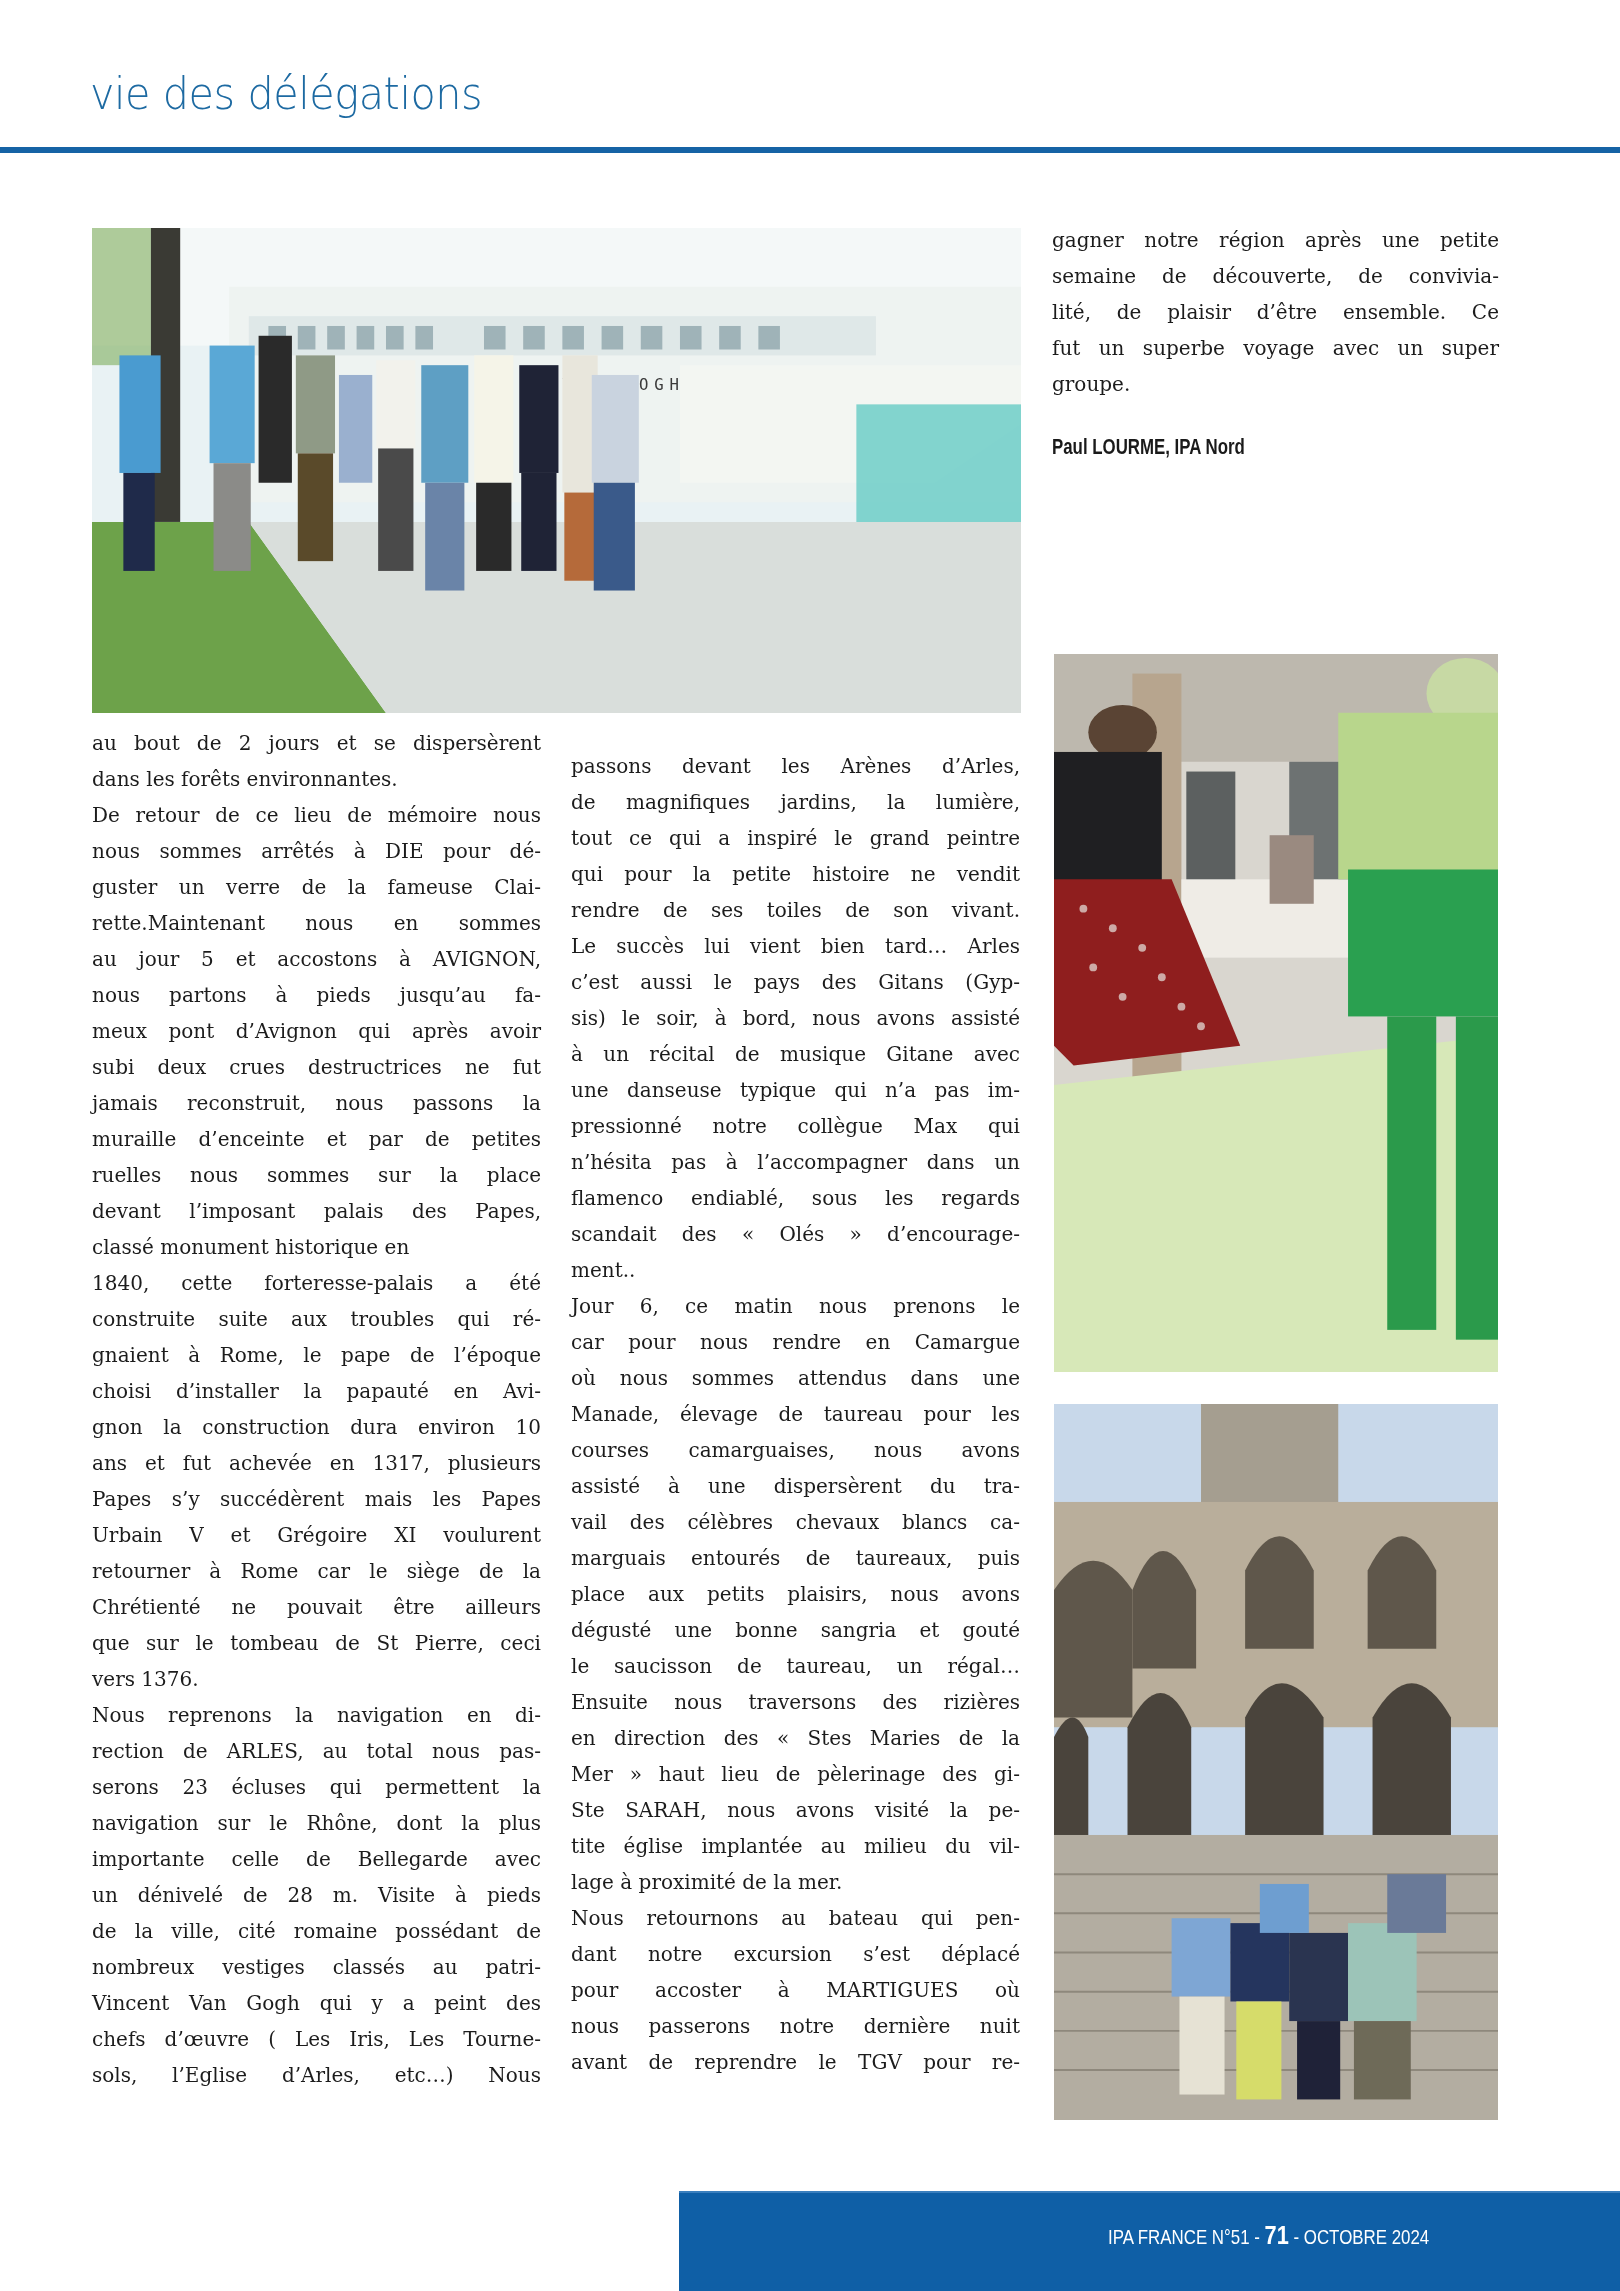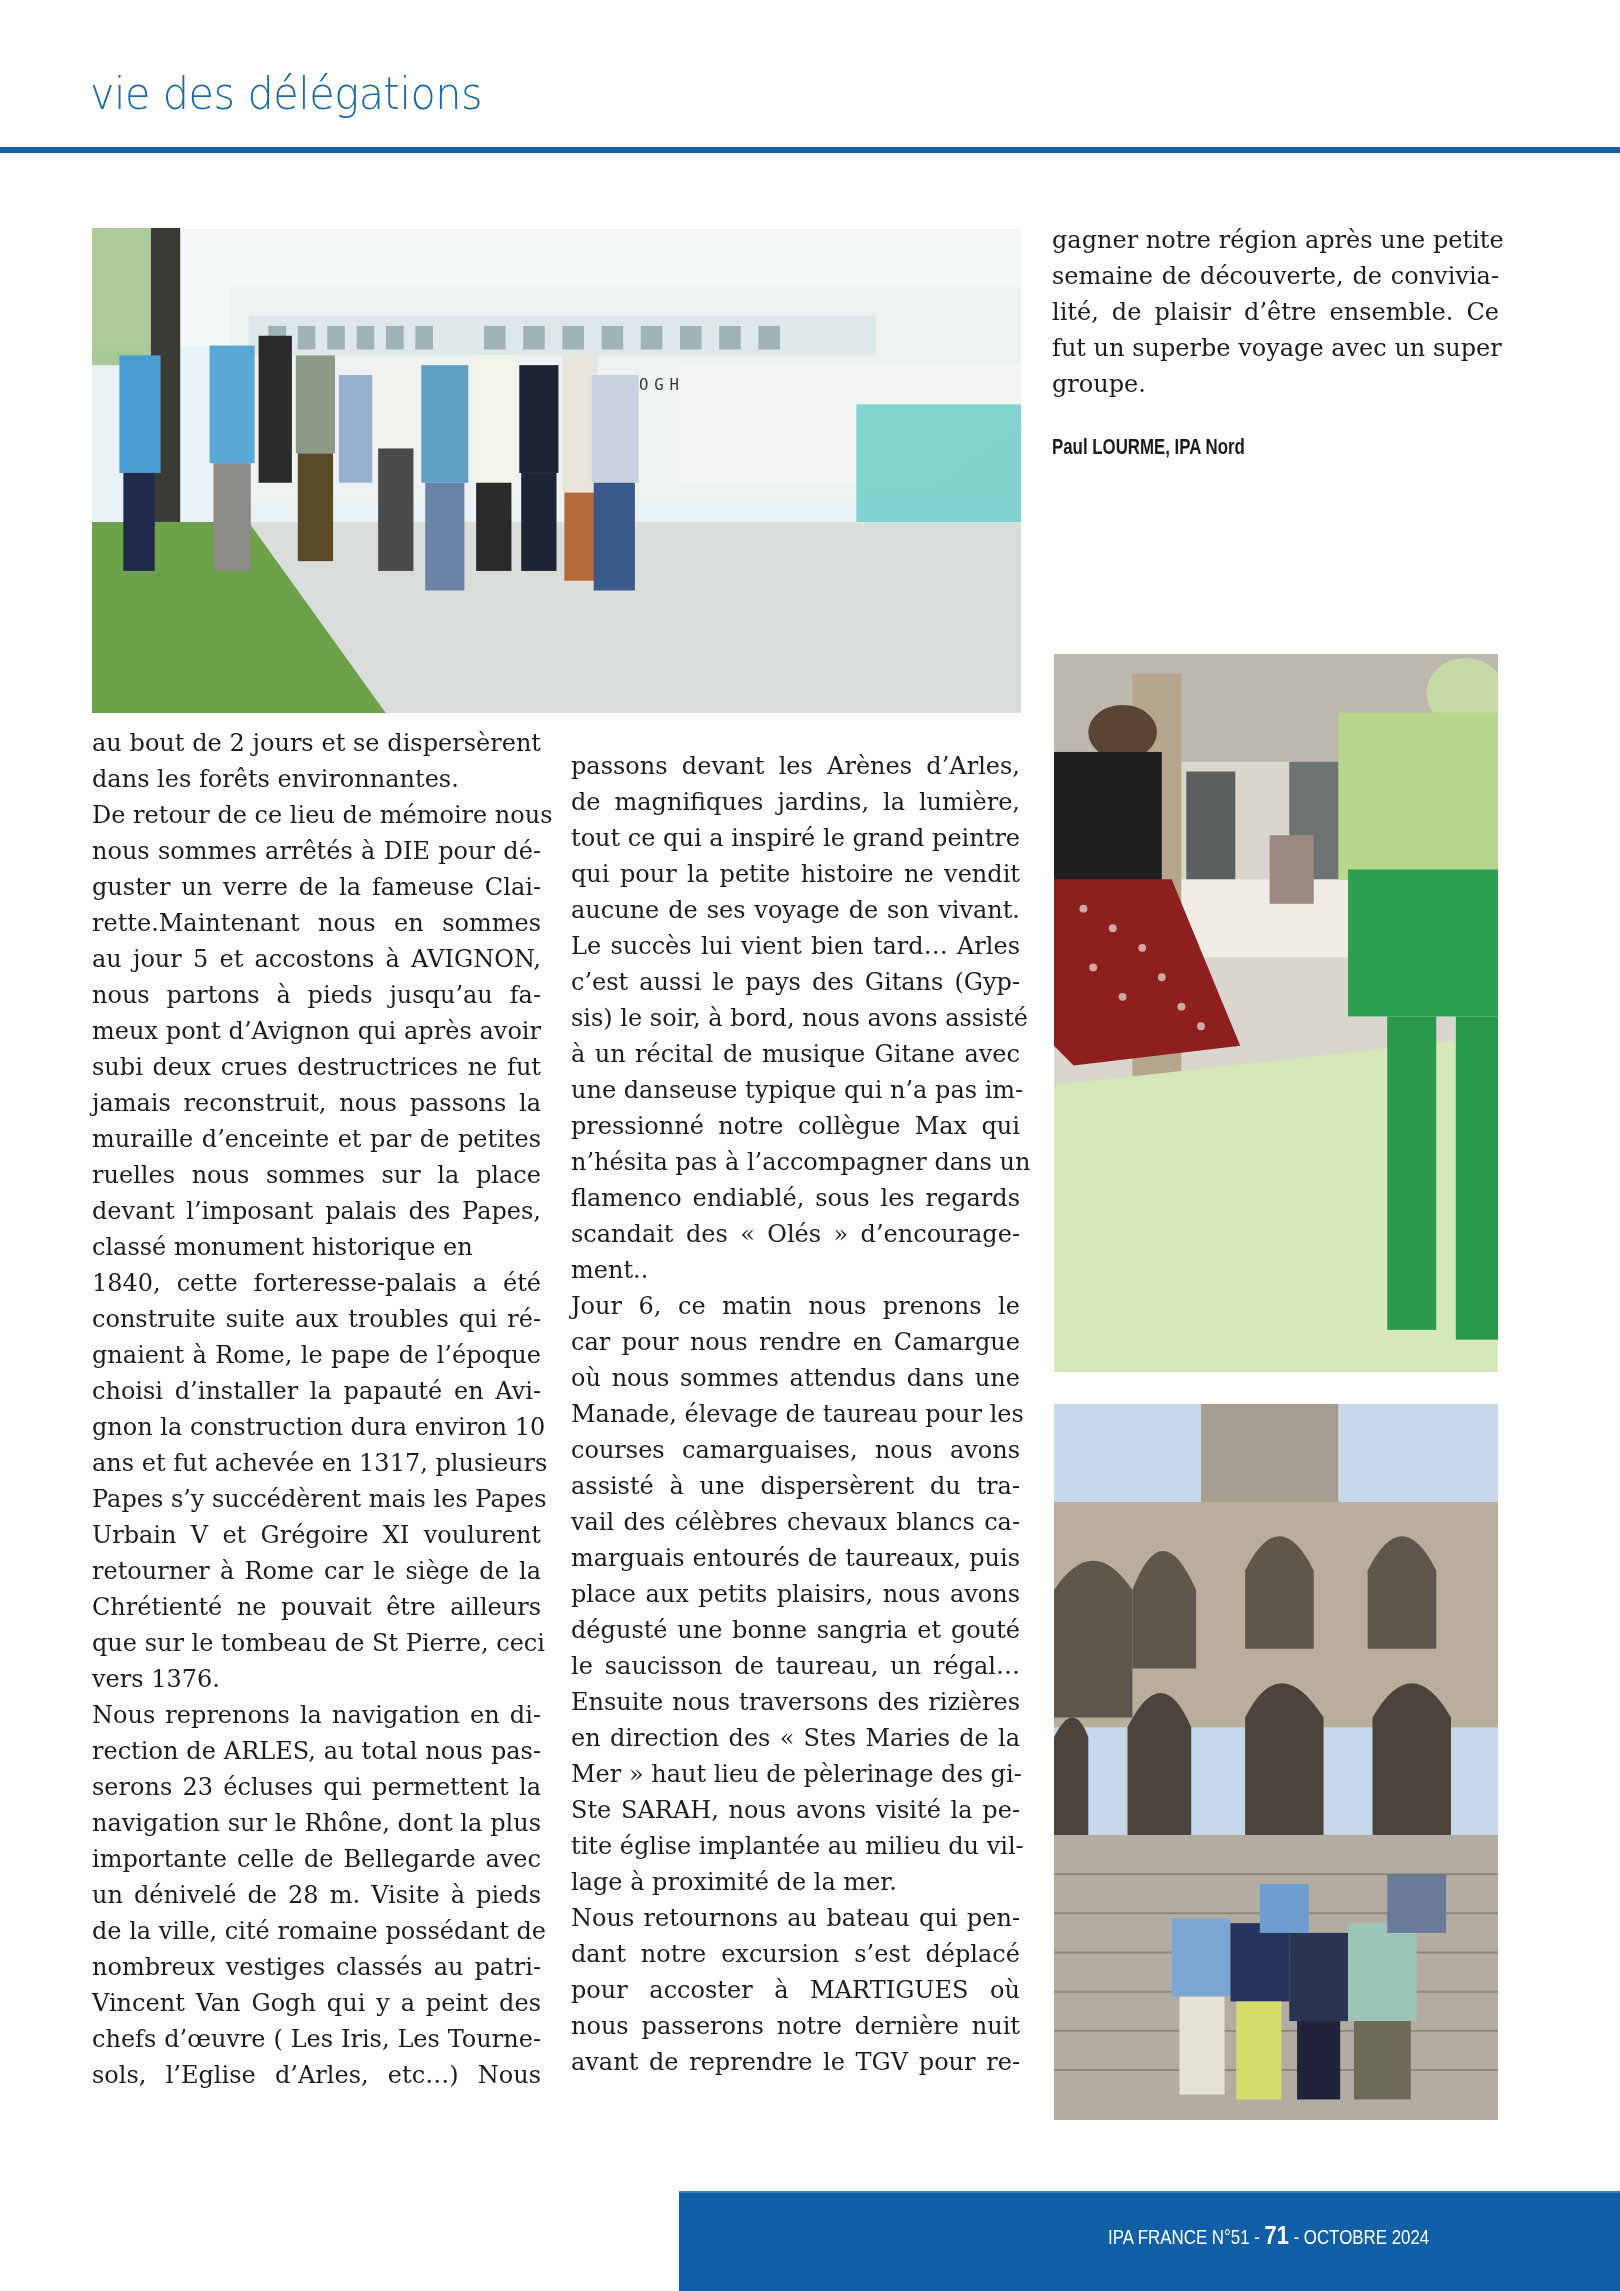--- a/index.html
+++ b/index.html
@@ -13,21 +13,21 @@
   }
   .header-rule { position: absolute; left: 0; right: 0; top: 147px; height: 5.9px; background: #1563a5; }
 
   .photo { position: absolute; overflow: hidden; }
   #photo-ship { left: 92px; top: 228px; width: 929px; height: 485px; }
   #photo-dance { left: 1054px; top: 654px; width: 444px; height: 718px; }
   #photo-arena { left: 1054px; top: 1404px; width: 444px; height: 716px; }
   .photo svg { width: 100%; height: 100%; display: block; }
 
   .col {
-    position: absolute; font-size: 24px; line-height: 36px; color: #1c1c1c;
+    position: absolute; font-size: 20px; line-height: 36px; color: #1c1c1c;
     text-align: justify; hyphens: manual;
   }
   .col .line { display: block; text-align: justify; text-align-last: justify; white-space: nowrap; }
   .col .line.last { text-align-last: left; }
   #col-left { left: 92px; top: 725px; width: 449px; }
   #col-mid { left: 571px; top: 748px; width: 449px; }
   #col-right { left: 1052px; top: 222px; width: 447px; }
 
   .signature {
     position: absolute; left: 1052px; top: 434px;
@@ -221,21 +221,21 @@
   <span class="line">Vincent Van Gogh qui y a peint des</span>
   <span class="line">chefs d’œuvre ( Les Iris, Les Tourne-</span>
   <span class="line">sols, l’Eglise d’Arles, etc…) Nous</span>
 </div>
 
 <div class="col" id="col-mid">
   <span class="line">passons devant les Arènes d’Arles,</span>
   <span class="line">de magnifiques jardins, la lumière,</span>
   <span class="line">tout ce qui a inspiré le grand peintre</span>
   <span class="line">qui pour la petite histoire ne vendit</span>
-  <span class="line">aucune de ses voyage de son vivant.</span>
+  <span class="line">rendre de ses toiles de son vivant.</span>
   <span class="line">Le succès lui vient bien tard… Arles</span>
   <span class="line">c’est aussi le pays des Gitans (Gyp-</span>
   <span class="line">sis) le soir, à bord, nous avons assisté</span>
   <span class="line">à un récital de musique Gitane avec</span>
   <span class="line">une danseuse typique qui n’a pas im-</span>
   <span class="line">pressionné notre collègue Max qui</span>
   <span class="line">n’hésita pas à l’accompagner dans un</span>
   <span class="line">flamenco endiablé, sous les regards</span>
   <span class="line">scandait des « Olés » d’encourage-</span>
   <span class="line last">ment..</span>

